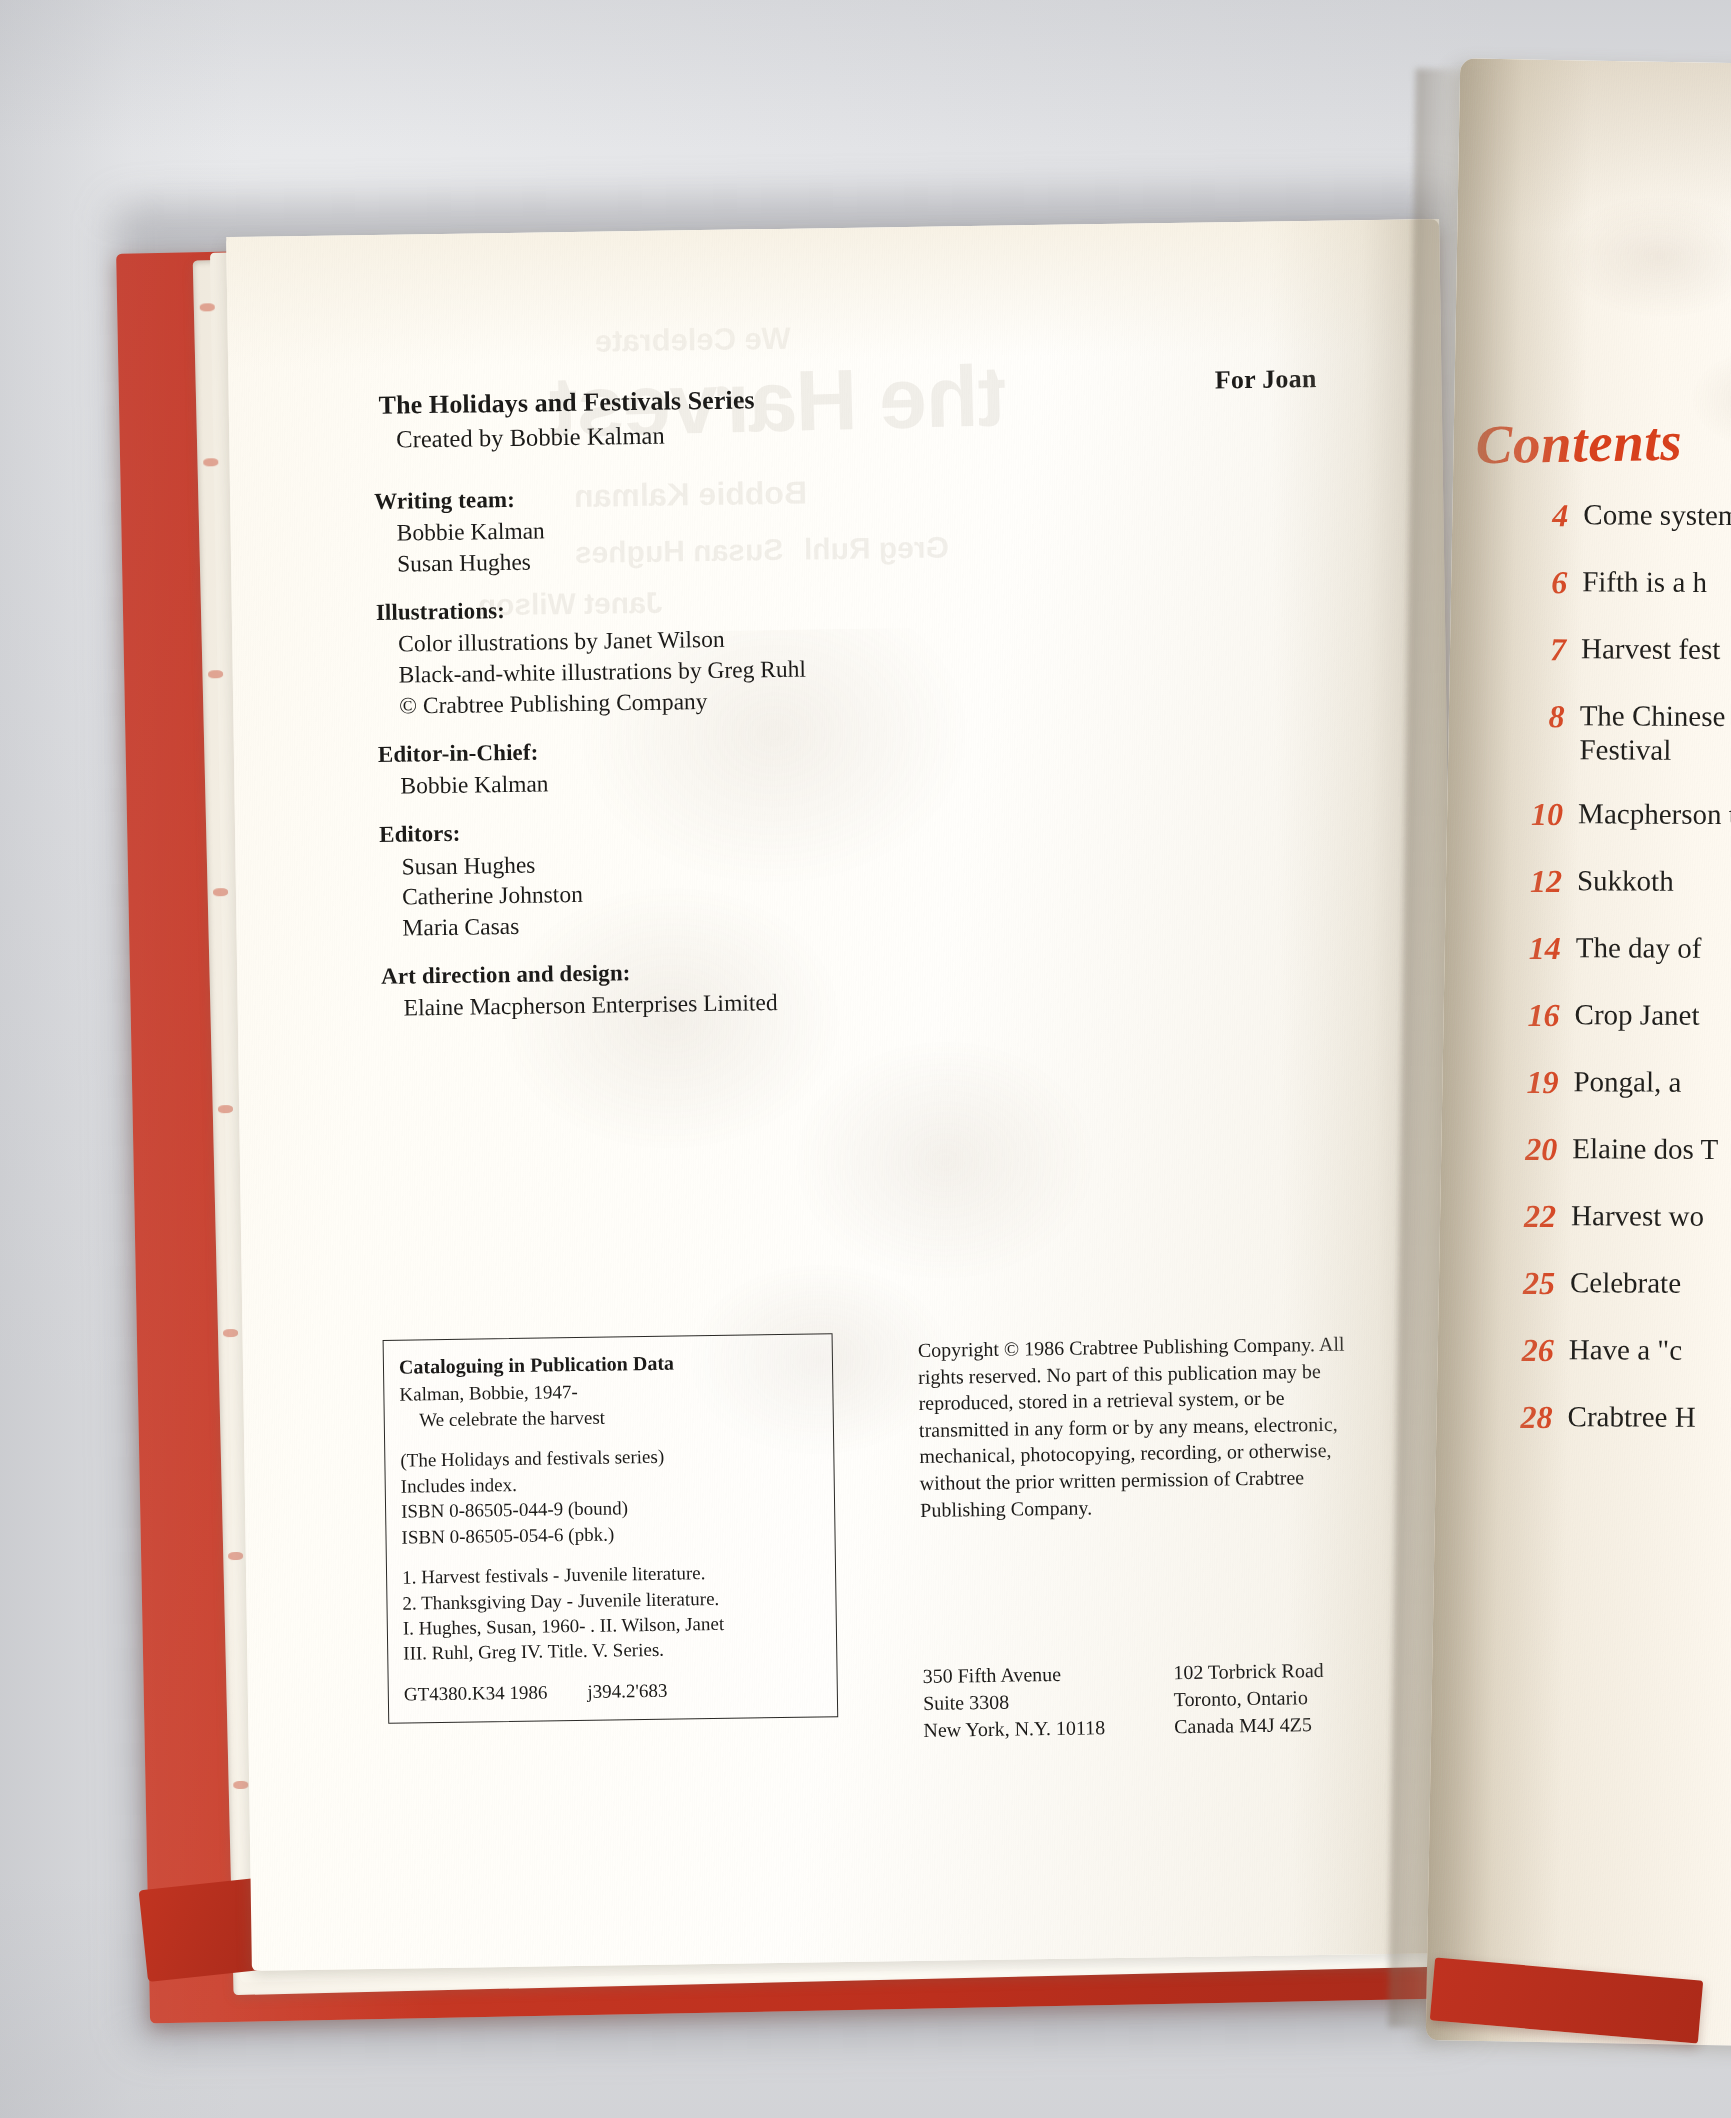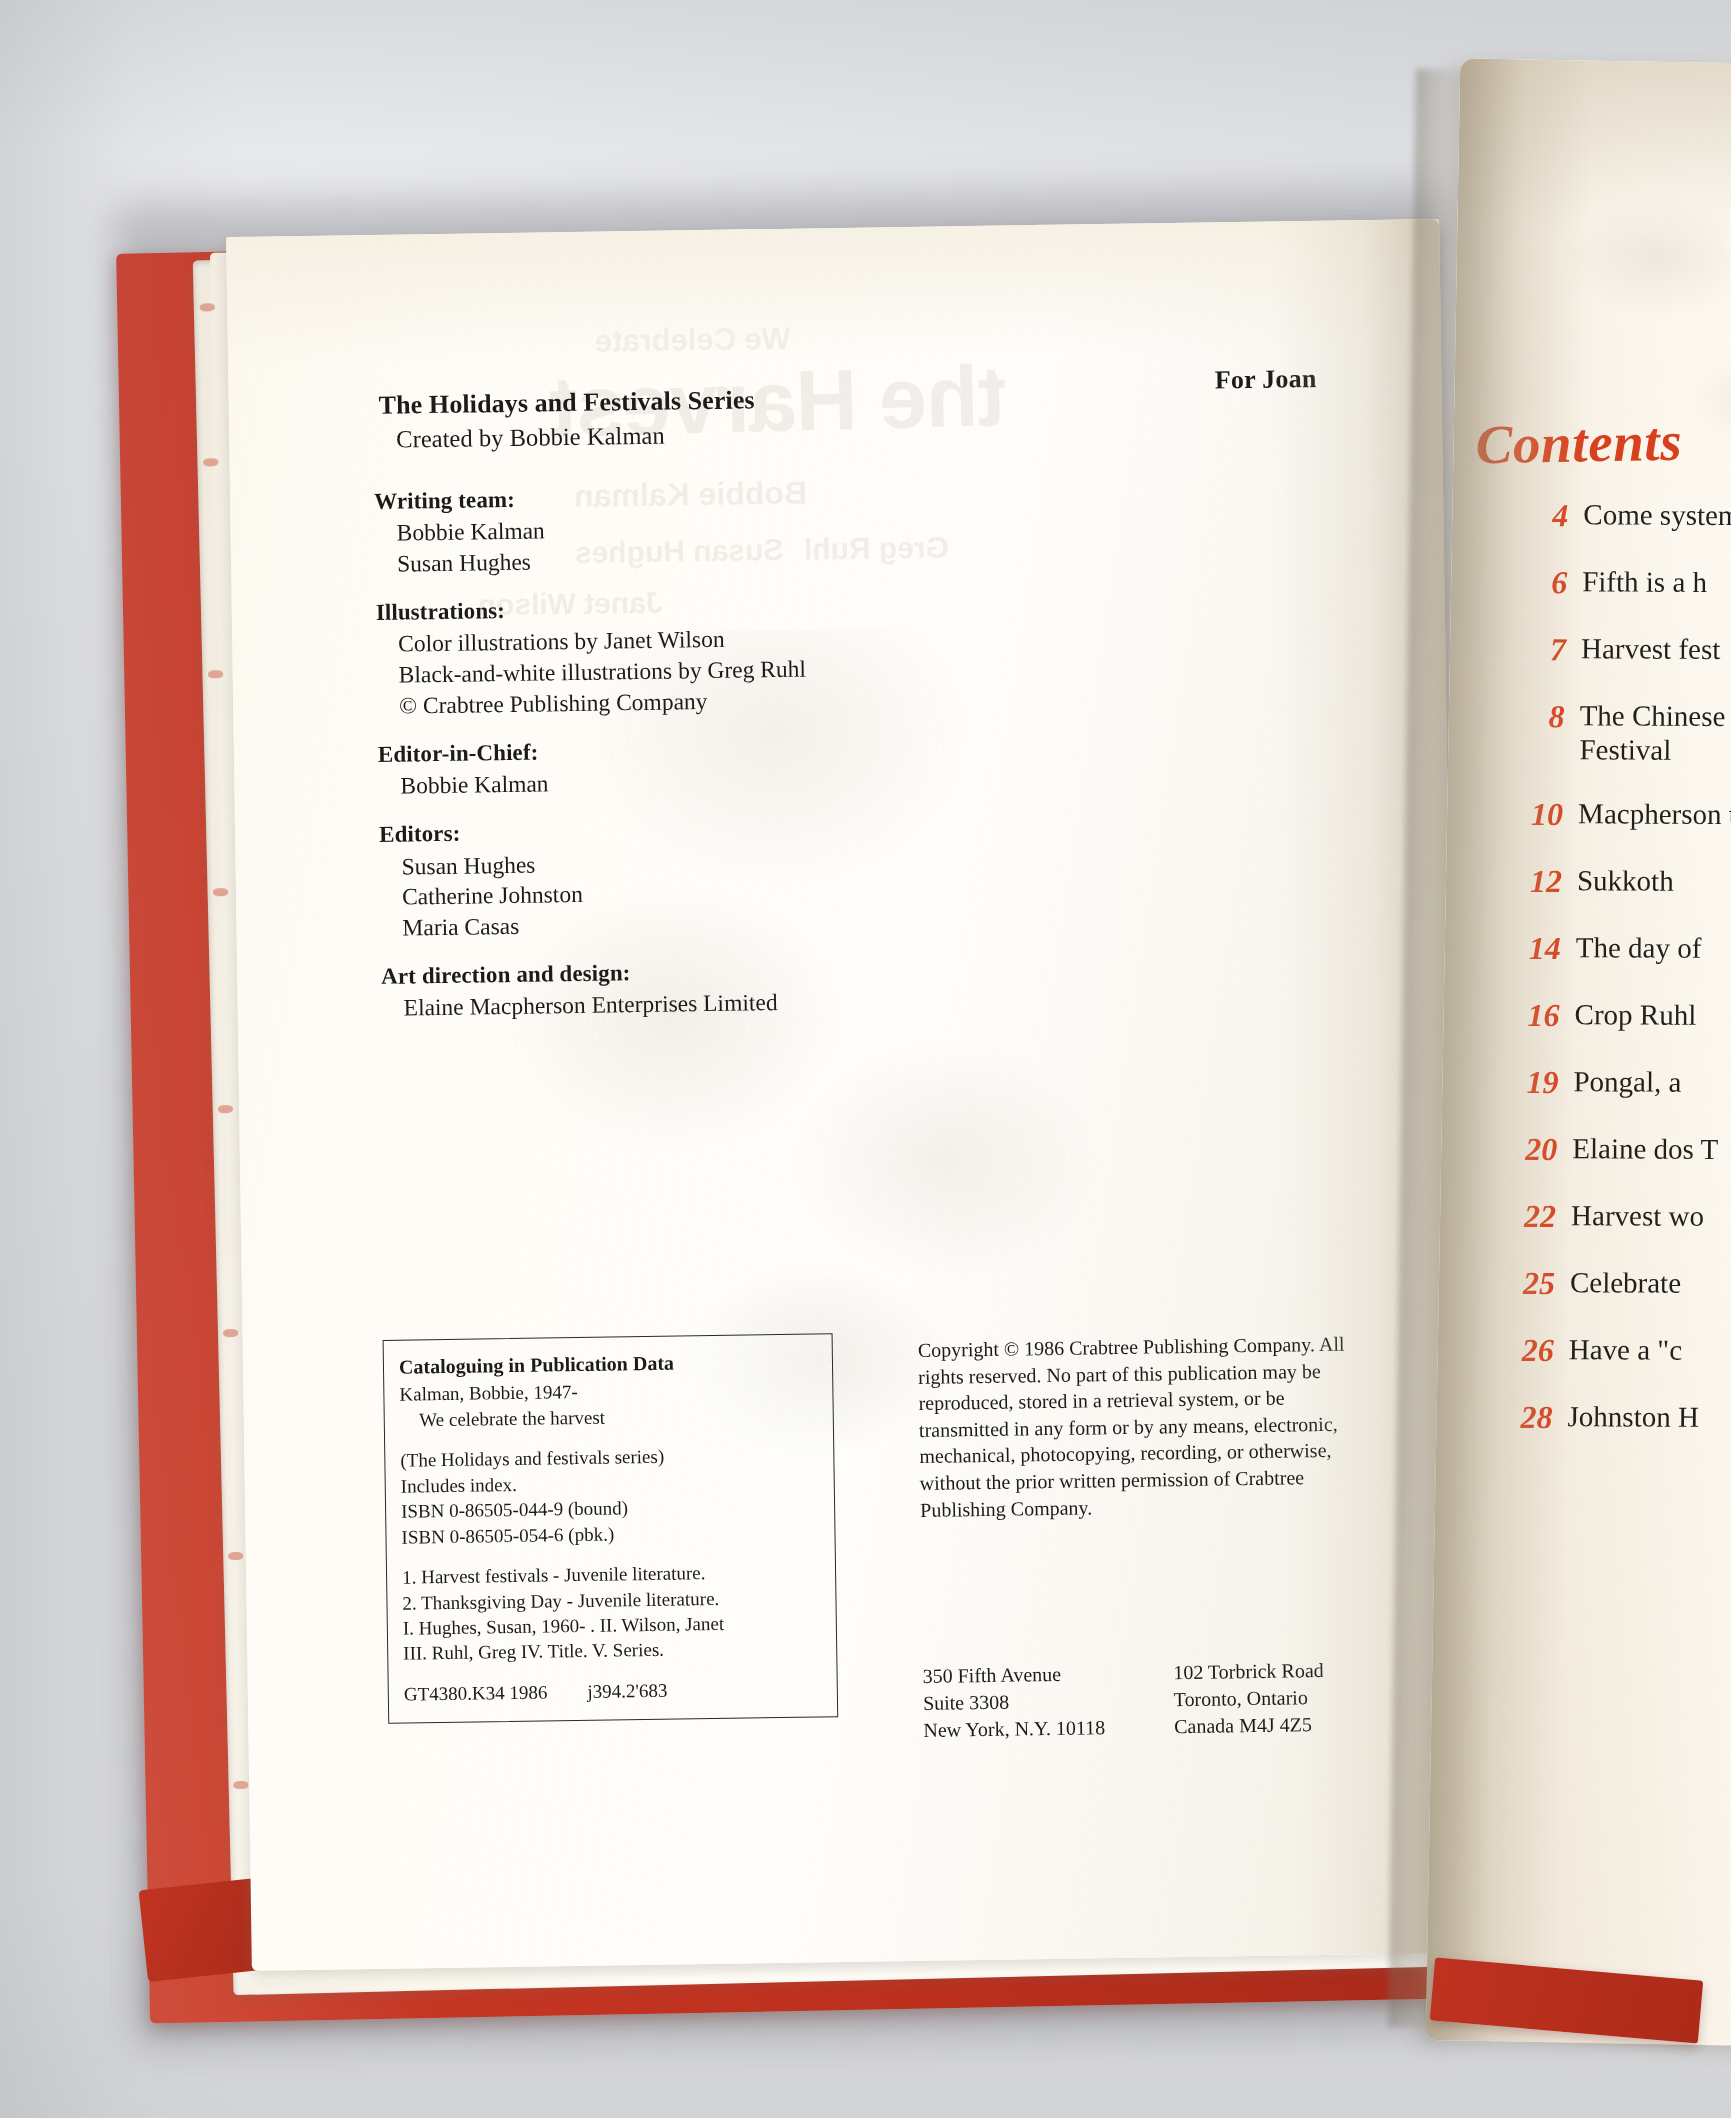--- a/index.html
+++ b/index.html
@@ -555,21 +555,21 @@
       <div class="toc-row">
         <span class="toc-num">12</span>
         <span class="toc-label">Sukkoth</span>
       </div>
       <div class="toc-row">
         <span class="toc-num">14</span>
         <span class="toc-label">The day of</span>
       </div>
       <div class="toc-row">
         <span class="toc-num">16</span>
-        <span class="toc-label">Crop Ruhl</span>
+        <span class="toc-label">Crop Janet</span>
       </div>
       <div class="toc-row">
         <span class="toc-num">19</span>
         <span class="toc-label">Pongal, a</span>
       </div>
       <div class="toc-row">
         <span class="toc-num">20</span>
         <span class="toc-label">Elaine dos T</span>
       </div>
       <div class="toc-row">
@@ -579,21 +579,21 @@
       <div class="toc-row">
         <span class="toc-num">25</span>
         <span class="toc-label">Celebrate</span>
       </div>
       <div class="toc-row">
         <span class="toc-num">26</span>
         <span class="toc-label">Have a "c</span>
       </div>
       <div class="toc-row">
         <span class="toc-num">28</span>
-        <span class="toc-label">Johnston H</span>
+        <span class="toc-label">Crabtree H</span>
       </div>
     </div>
 
     <div class="rp-shade-top"></div>
     <div class="gutter-shade-r"></div>
     <div class="paper-grain"></div>
   </div>
 
   <div class="spine-gap"></div>
   <div class="right-cover-edge"></div>

